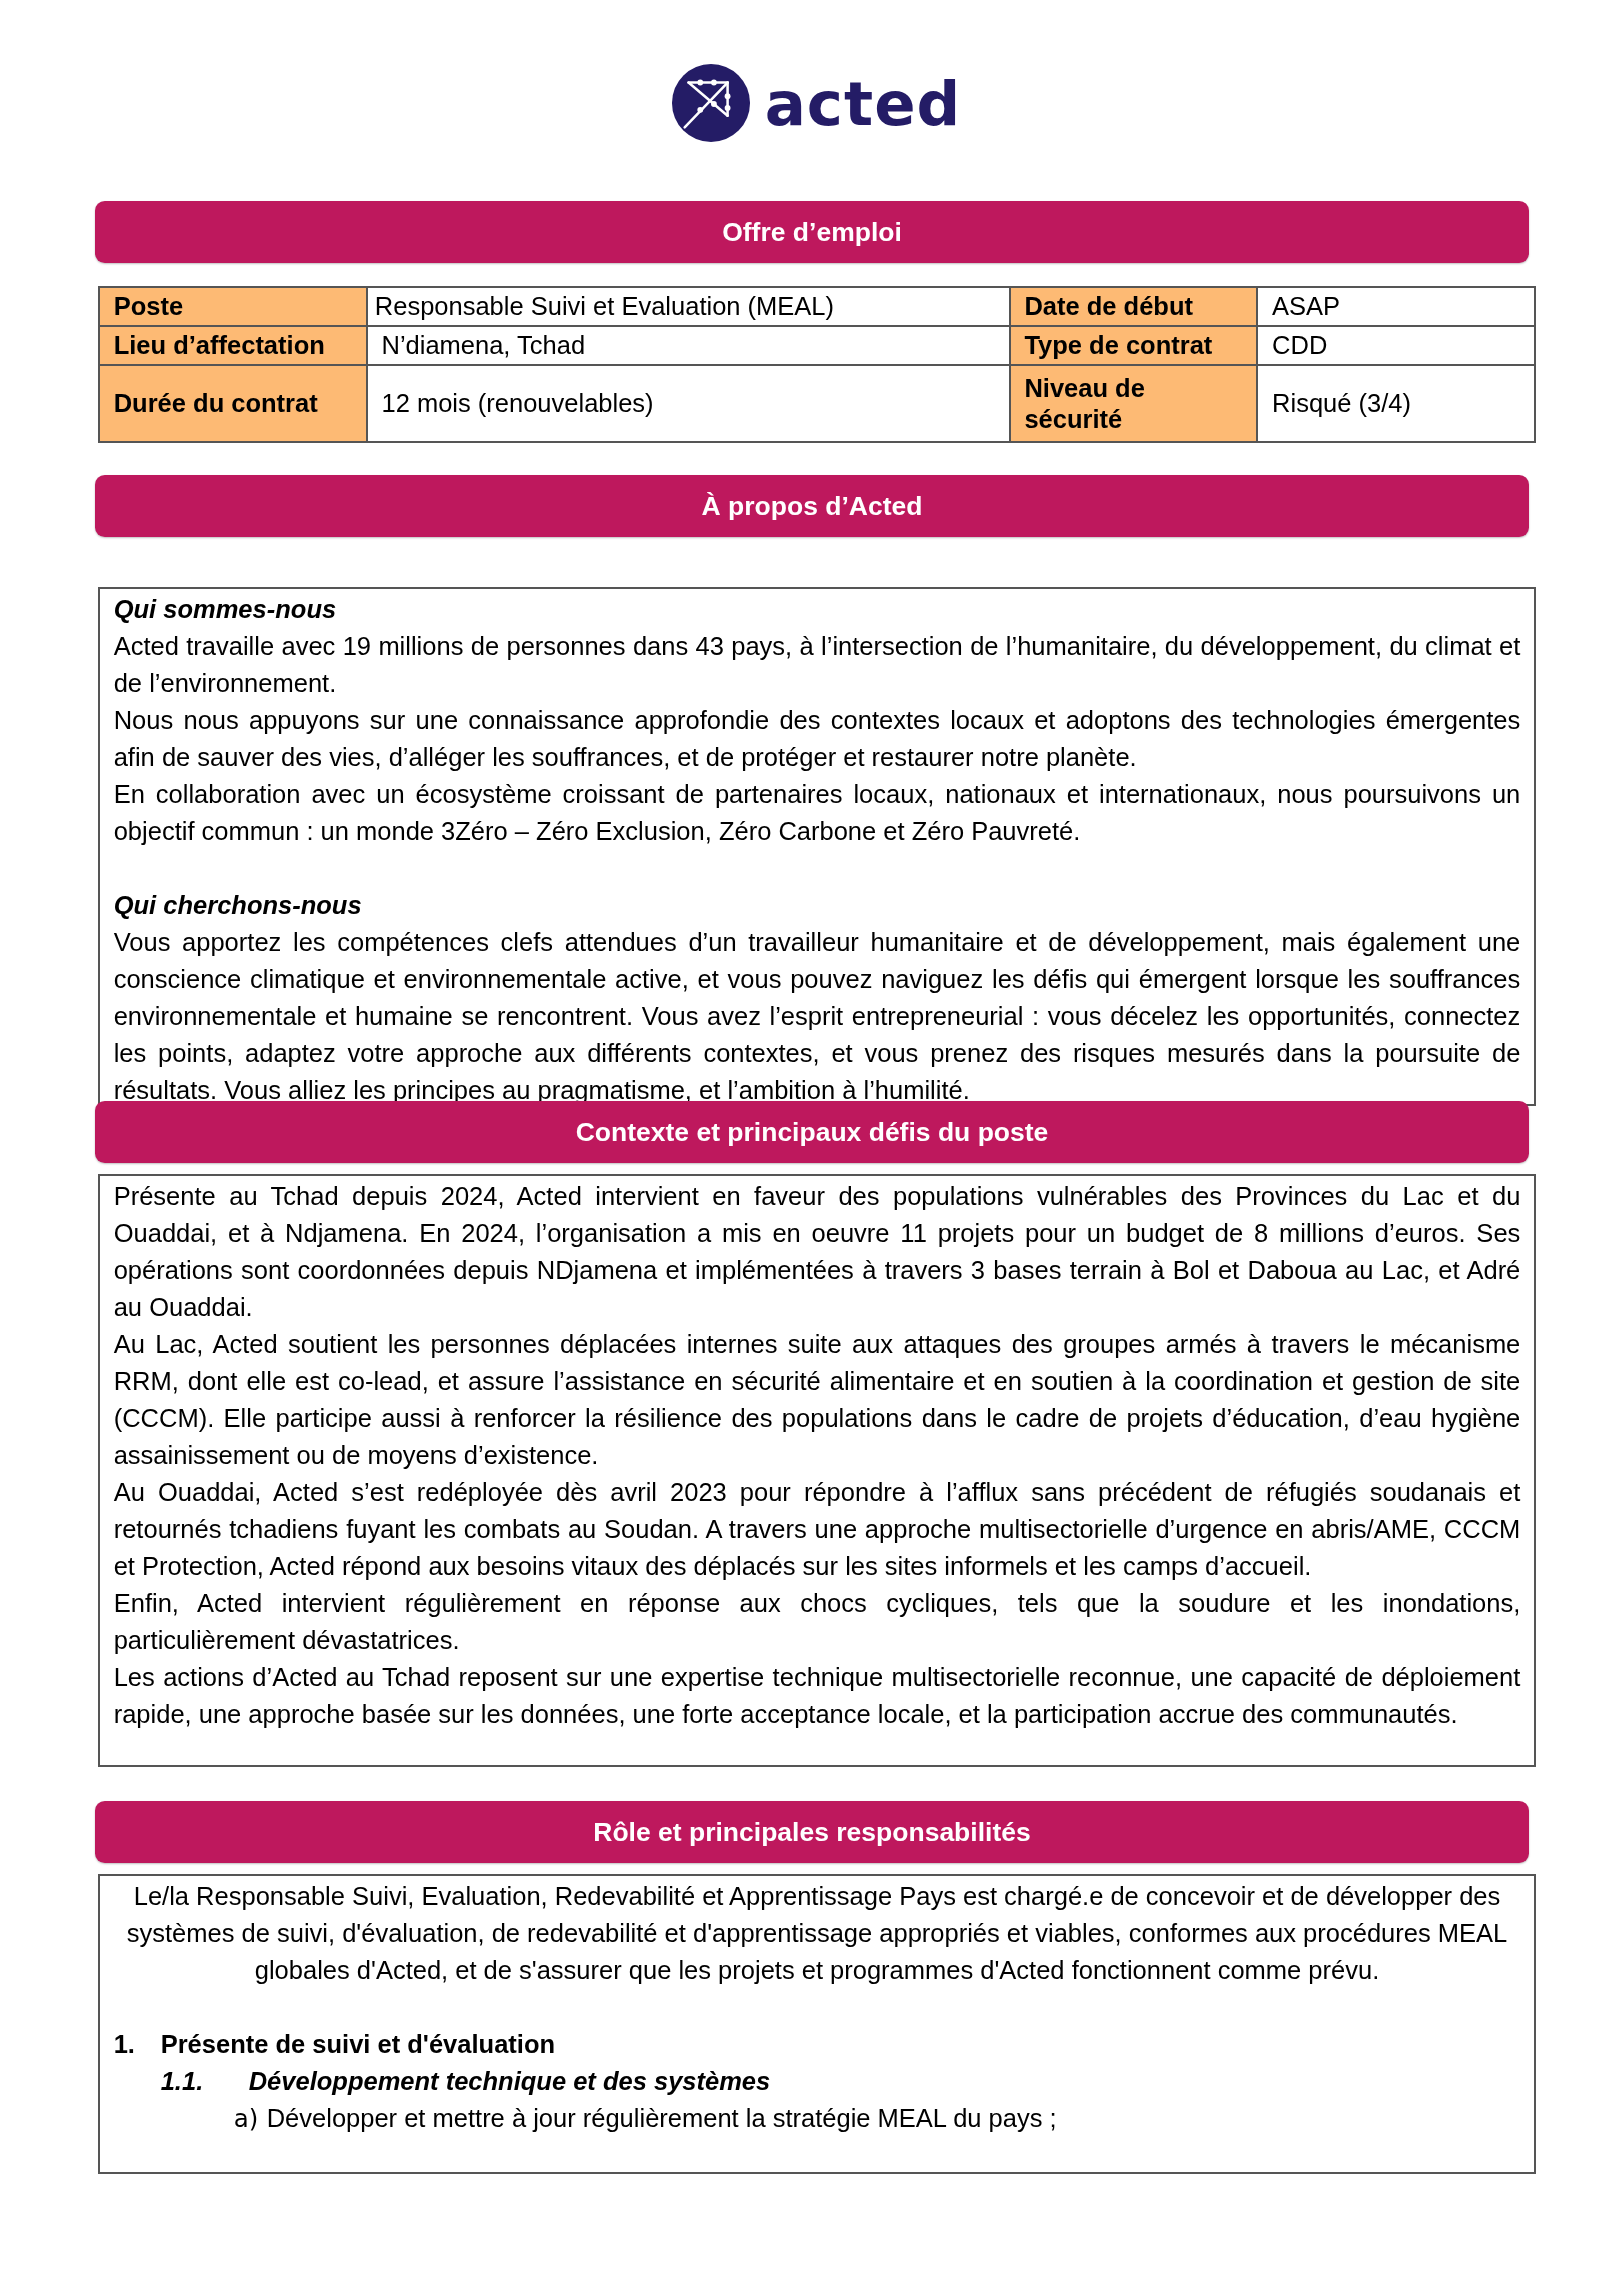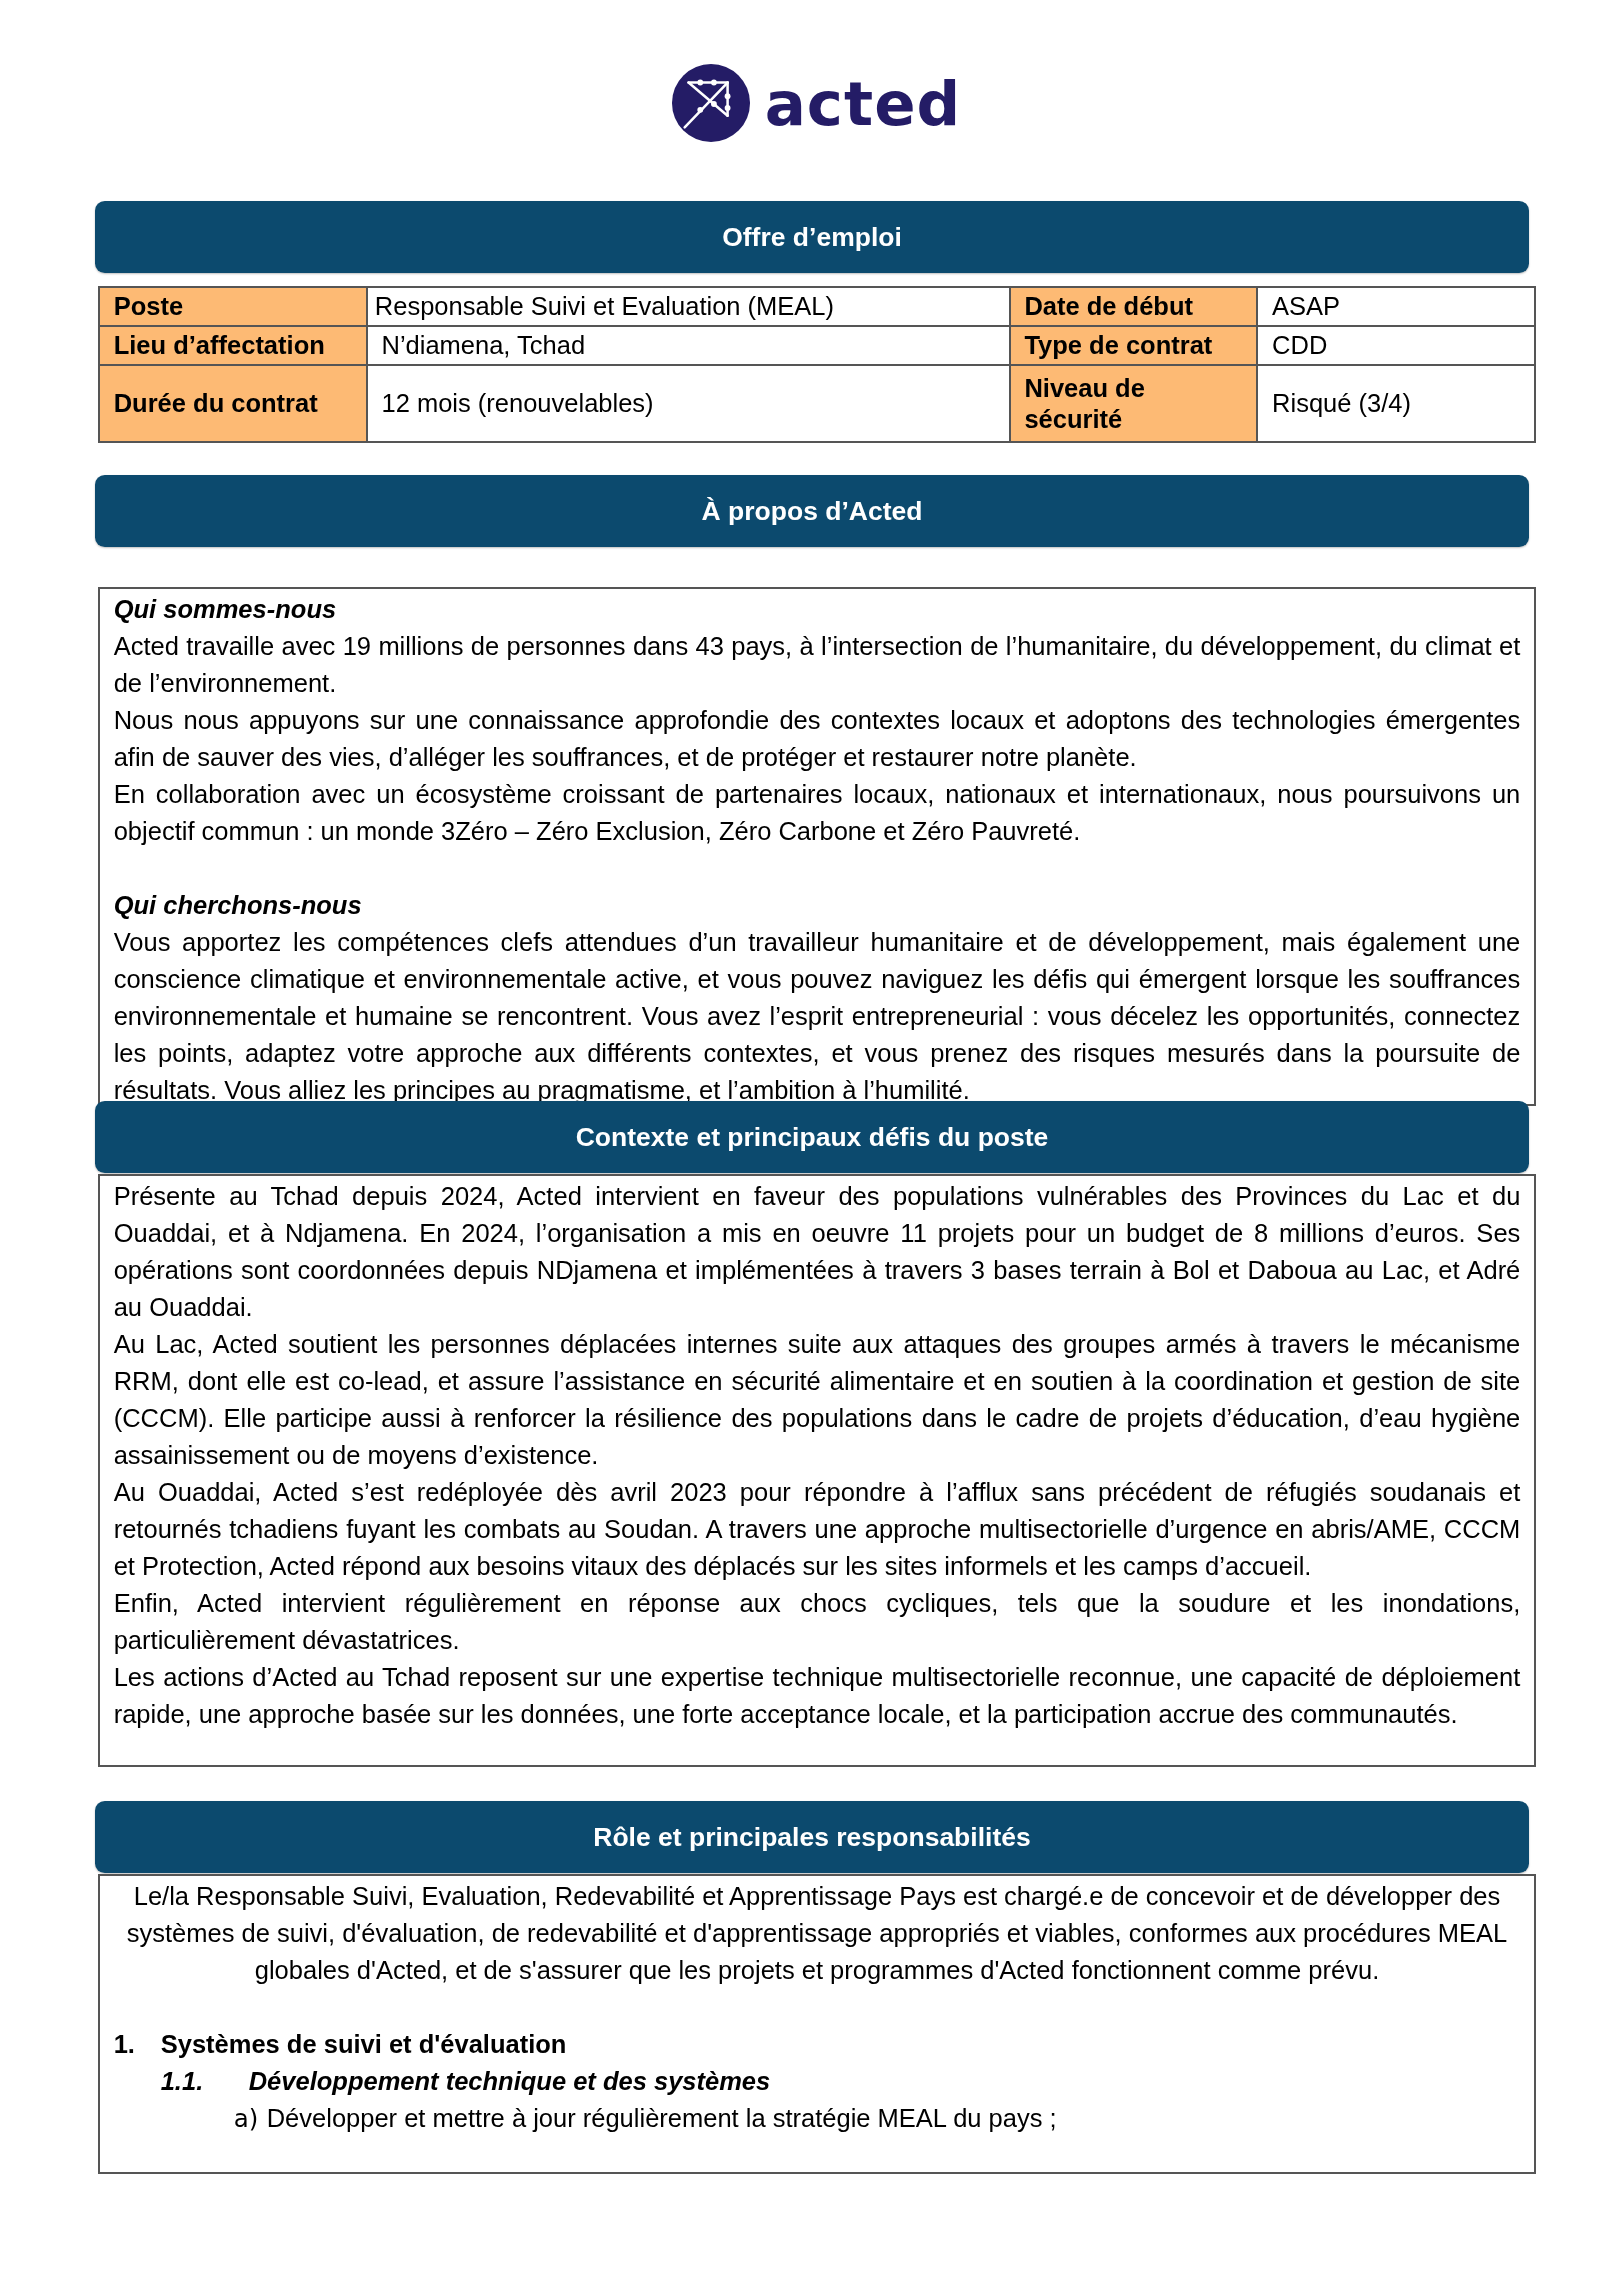--- a/index.html
+++ b/index.html
@@ -10,22 +10,22 @@
     .logo {
       position: absolute; left: 671px; top: 61px; height: 84px;
       display: flex; align-items: center; gap: 13.7px;
     }
     .logo-mark { width: 80px; height: 80px; }
     .logo-text {
       font-family: "DejaVu Sans", sans-serif; font-size: 61px; font-weight: bold;
       color: #241c66; letter-spacing: 1px; line-height: 1;
     }
     .bar {
-      position: absolute; left: 95px; width: 1434px; height: 72px;
-      background: #0c4a6e; border-radius: 9.8px; color: #fff;
+      position: absolute; left: 95px; width: 1434px; height: 62px;
+      background: #be185d; border-radius: 9.8px; color: #fff;
       font-weight: bold; font-size: 26.5px; display: flex; align-items: center; justify-content: center;
       box-shadow: 0 1px 2px rgba(0,0,0,0.25);
     }
     table.info {
       position: absolute; left: 98px; top: 286px; width: 1438px;
       border-collapse: collapse; font-size: 25.5px;
     }
     table.info td { border: 2px solid #555; padding: 2px 13.7px; line-height: 33px; vertical-align: middle; }
     table.info td.lbl { background: #fdba74; font-weight: bold; }
     table.info td.val-bold { font-weight: normal; padding-left: 7px; }
@@ -129,21 +129,21 @@
 
 <div class="bar" style="top:1801px;">
   <span>Rôle et principales responsabilités</span>
 </div>
 
 <div class="box" style="top:1874px; height:300px;">
   <p style="text-align:center">Le/la Responsable Suivi, Evaluation, Redevabilité et Apprentissage Pays est chargé.e de concevoir et de développer des systèmes de suivi, d'évaluation, de redevabilité et d'apprentissage appropriés et viables, conformes aux procédures MEAL globales d'Acted, et de s'assurer que les projets et programmes d'Acted fonctionnent comme prévu.</p>
   <div class="gap"></div>
   <div class="lvl1">
     <span class="num">1.</span>
-    <span>Systèmes de suivi et d'évaluation</span>
+    <span>Présente de suivi et d'évaluation</span>
   </div>
   <div class="lvl2">
     <span class="num">1.1.</span>
     <span>Développement technique et des systèmes</span>
   </div>
   <div class="lvl3">
     <span class="num">a)</span>
     <span>Développer et mettre à jour régulièrement la stratégie MEAL du pays ;</span>
   </div>
 </div>

